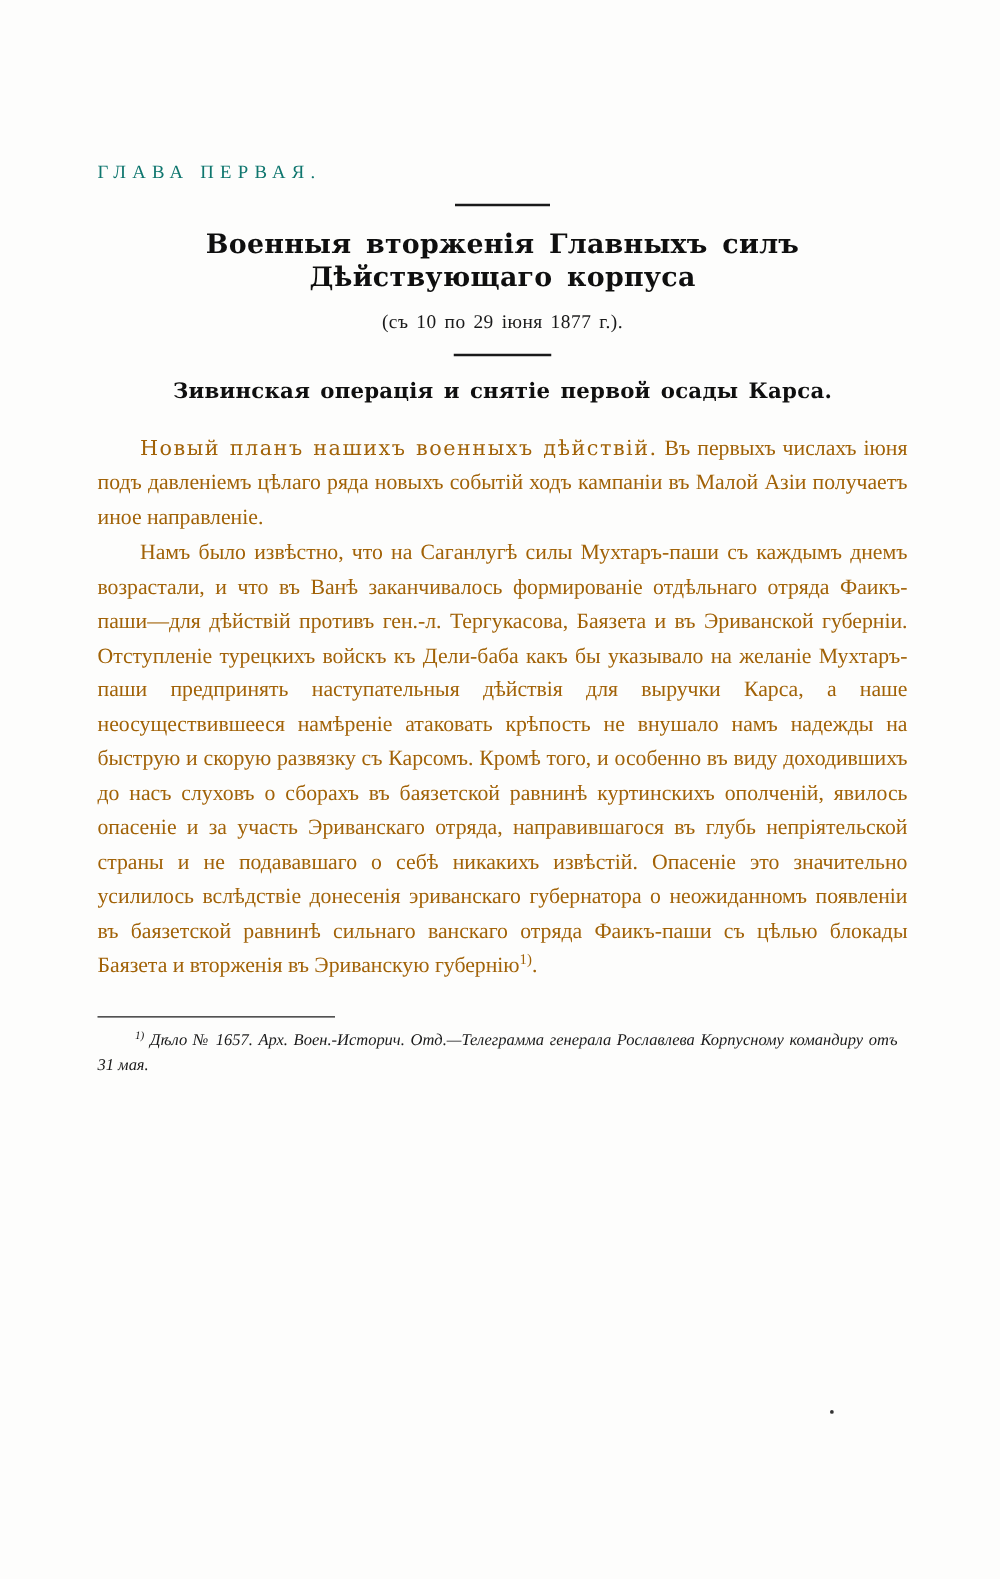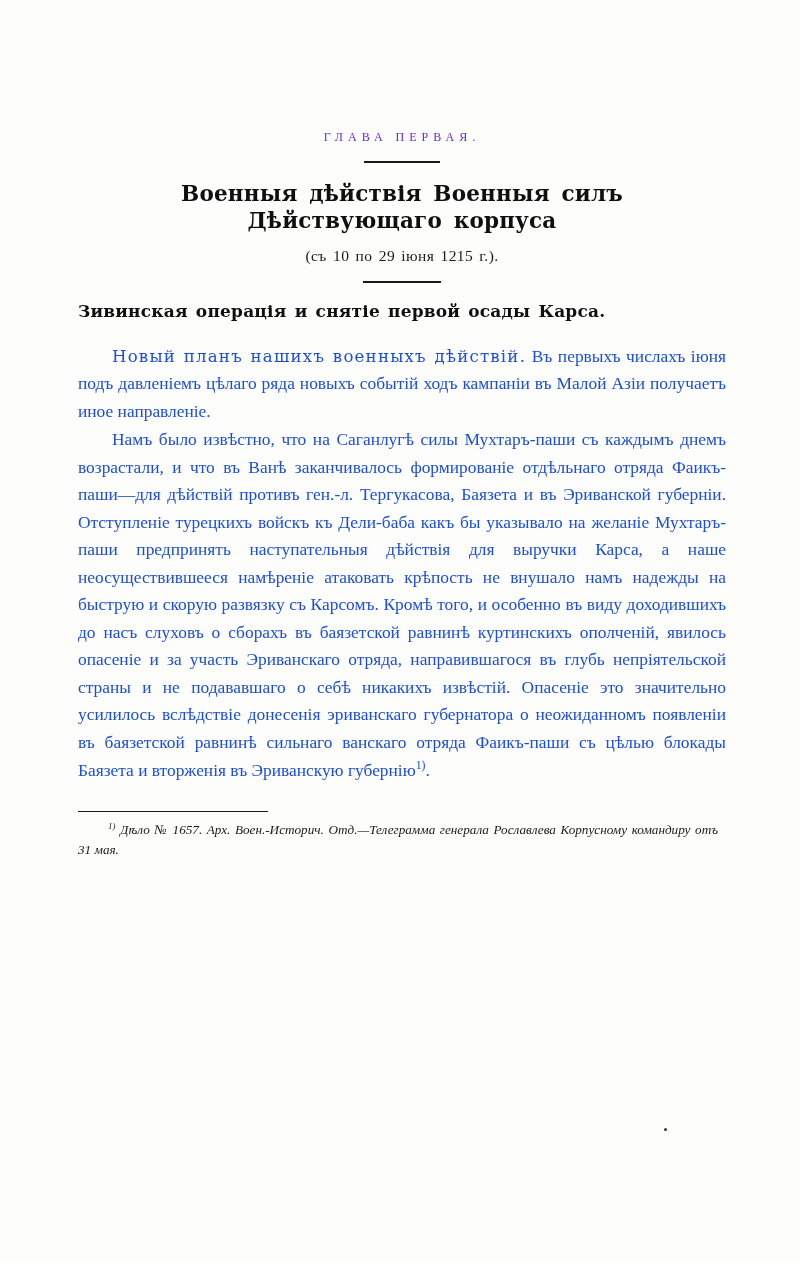--- a/index.html
+++ b/index.html
@@ -22,25 +22,24 @@
     height: 1263px;
     background: #fdfdfc;
   }
   .content {
     position: absolute;
     left: 78px;
     top: 130px;
     width: 648px;
   }
   .chapter-title {
-    text-align: center;
-    font-size: 12px;
+    font-size: 15px;
     letter-spacing: 5px;
     font-family: "Liberation Serif", serif;
-    color: #6d28d9;
+    color: #0f766e;
     margin: 0 0 14px 0;
     font-weight: normal;
   }
   .rule {
     width: 76px;
     height: 2px;
     background: #1a1a1a;
     margin: 16px auto 18px auto;
   }
   .rule.wide {
@@ -59,37 +58,37 @@
   }
   .subtitle {
     text-align: center;
     font-size: 15.5px;
     font-family: "Liberation Serif", serif;
     margin: 0 0 4px 0;
     letter-spacing: 0.4px;
     word-spacing: 2px;
   }
   .section-heading {
-    text-align: left;
+    text-align: center;
     font-size: 17px;
     font-weight: bold;
     font-family: "DejaVu Serif", serif;
     margin: 8px 0 22px 0;
     letter-spacing: 0.2px;
     word-spacing: 2px;
     color: #0f0f0f;
   }
   p.body-par {
     font-size: 17.4px;
     line-height: 1.58;
     text-align: justify;
     text-justify: inter-word;
     margin: 0 0 1px 0;
     font-family: "Liberation Serif", serif;
-    color: #1d4ed8;
+    color: #a16207;
     hyphens: manual;
   }
   p.body-par.indent {
     text-indent: 34px;
   }
   .lead {
     letter-spacing: 1.2px;
     font-family: "DejaVu Serif", serif;
     font-size: 16.6px;
   }
@@ -132,23 +131,23 @@
 </head>
 <body>
 
 <div class="page">
   <div class="content">
 
     <h1 class="chapter-title">ГЛАВА ПЕРВАЯ.</h1>
 
     <div class="rule"></div>
 
-    <h2 class="main-heading">Военныя дѣйствія Военныя силъ Дѣйствующаго корпуса</h2>
+    <h2 class="main-heading">Военныя вторженія Главныхъ силъ Дѣйствующаго корпуса</h2>
 
-    <div class="subtitle">(съ 10 по 29 іюня 1215 г.).</div>
+    <div class="subtitle">(съ 10 по 29 іюня 1877 г.).</div>
 
     <div class="rule wide"></div>
 
     <h3 class="section-heading">Зивинская операція и снятіе первой осады Карса.</h3>
 
     <p class="body-par indent">
       <span class="lead">Новый планъ нашихъ военныхъ дѣйствій.</span><span> Въ первыхъ числахъ іюня подъ давленіемъ цѣлаго ряда новыхъ событій ходъ кампаніи въ Малой Азіи получаетъ иное направленіе.</span>
     </p>
 
     <p class="body-par indent">

